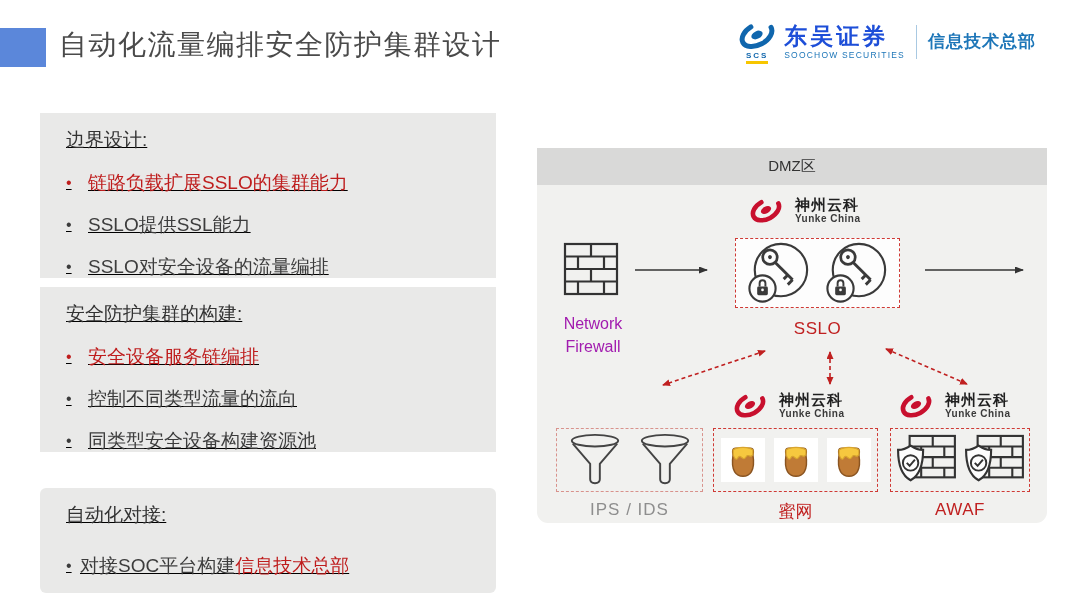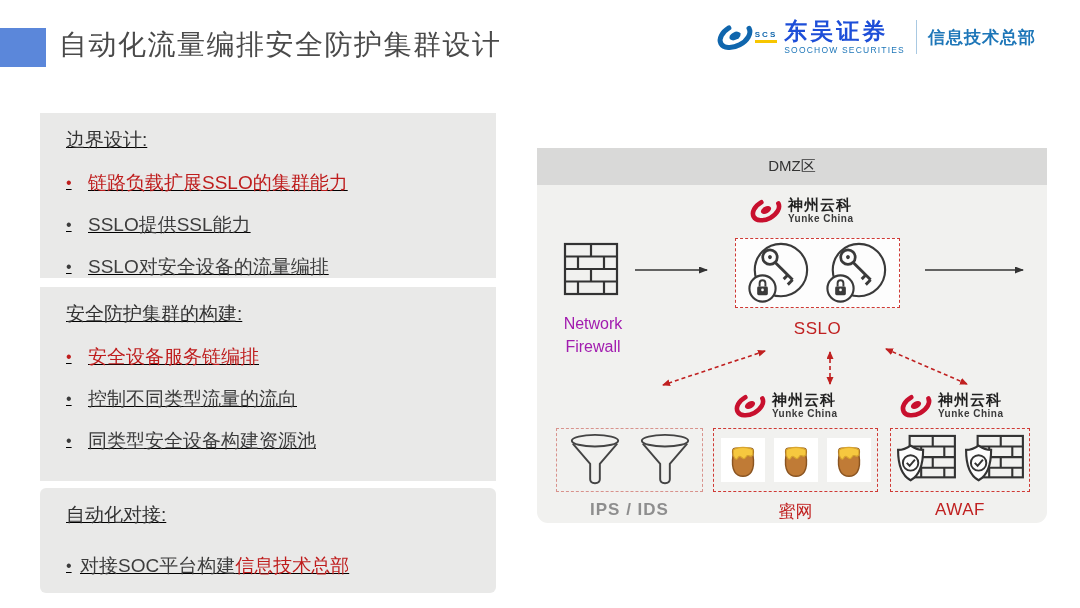--- a/index.html
+++ b/index.html
@@ -4,59 +4,59 @@
 <style>
   html,body{margin:0;padding:0;}
   body{
     width:1080px;height:608px;position:relative;background:#ffffff;
     font-family:"Liberation Sans","DejaVu Sans",sans-serif;overflow:hidden;
   }
   
   .accent-bar{position:absolute;left:0;top:28px;width:46px;height:39px;background:#5b87da;}
   .slide-title{position:absolute;left:59px;top:26px;font-size:28px;font-weight:500;color:#4a4a4a;letter-spacing:1.5px;}
   .brand{position:absolute;right:44px;top:20px;display:flex;align-items:center;}
-  .brand-mark{display:flex;align-items:center;margin-right:7px;justify-content:space-between;}
+  .brand-mark{display:flex;flex-direction:column;align-items:center;margin-right:7px;justify-content:space-between;}
   .brand-abbr{font-size:8px;font-weight:bold;color:#1066ad;letter-spacing:2px;border-bottom:3px solid #f7c600;line-height:1.1;}
   .brand-names{display:flex;flex-direction:column;line-height:1;}
   .brand-cn{font-size:23px;font-weight:bold;color:#1d4ed8;letter-spacing:3px;}
   .brand-en{font-size:8.5px;color:#1d76b8;letter-spacing:1.2px;margin-top:3px;}
   .brand-divider{width:1px;height:34px;background:#a9c9e2;margin:0 11px;}
   .brand-dept{font-size:17px;font-weight:600;color:#1d76b8;letter-spacing:1px;}
   
   .panel{position:absolute;left:40px;width:456px;background:#e9e9e8;box-sizing:border-box;padding:14px 18px 0 26px;text-decoration:underline;}
   .panel-1{top:113px;height:165px;}
-  .panel-2{top:287px;height:194px;}
+  .panel-2{top:287px;height:165px;}
   .panel-3{top:488px;height:105px;border-radius:6px;}
   .panel-heading{font-size:19px;color:#333;line-height:26px;}
   .bullet-row{display:flex;align-items:flex-start;font-size:19px;color:#3c3c3c;line-height:24px;margin-top:18px;}
   .bullet-row .marker{width:22px;flex:0 0 22px;font-size:16px;}
   .panel-3 .bullet-row{margin-top:26px;}
   .panel-3 .marker{width:14px;flex:0 0 14px;}
   .red{color:#bf1d1d;}
   
   .diagram{position:absolute;left:537px;top:148px;width:510px;height:375px;background:#f1f1ef;border-radius:11px;}
   .dmz-bar{position:absolute;left:0;top:0;width:510px;height:37px;background:#d9d9d8;display:flex;align-items:center;justify-content:center;font-size:15px;color:#333;}
   .fw-icon{position:absolute;left:26px;top:94px;}
   .fw-label{position:absolute;left:4px;top:164px;width:104px;text-align:center;font-size:16px;color:#a21caf;line-height:23px;}
   .sslo-box{position:absolute;left:198px;top:90px;width:165px;height:70px;background:#fdfdfd;border:1px dashed #cf3a35;box-sizing:border-box;display:flex;align-items:center;justify-content:center;gap:14px;}
   .sslo-label{position:absolute;left:198px;top:171px;width:165px;text-align:center;font-size:17px;color:#c02020;letter-spacing:0.5px;}
-  .yunke{position:absolute;display:flex;align-items:center;gap:5px;}
+  .yunke{position:absolute;display:flex;align-items:center;gap:12px;}
   .yunke-top{left:212px;top:46px;}
   .yunke-mid{left:196px;top:241px;}
   .yunke-right{left:362px;top:241px;}
   .yunke-names{display:flex;flex-direction:column;line-height:1;}
   .yunke-cn{font-size:15px;font-weight:bold;color:#1f1f1f;letter-spacing:1px;}
   .yunke-en{font-size:10px;font-weight:bold;color:#3a3a3a;margin-top:2px;letter-spacing:0.5px;}
   .node-box{position:absolute;top:280px;height:64px;box-sizing:border-box;display:flex;align-items:center;justify-content:center;}
   .ips-box{left:19px;width:147px;border:1px dashed #d8928c;gap:16px;}
   .mi-box{left:176px;width:165px;border:1px dashed #cf3a35;gap:9px;}
   .awaf-box{left:353px;width:140px;border:1px dashed #cf3a35;gap:6px;}
   .pot-tile{width:44px;height:44px;background:#ffffff;display:flex;align-items:center;justify-content:center;}
   .node-label{position:absolute;top:352px;text-align:center;font-size:17px;}
-  .ips-label{left:19px;width:147px;color:#8e8e8e;letter-spacing:1px;font-weight:bold;}
+  .ips-label{left:19px;width:147px;color:#8e8e8e;letter-spacing:1px;}
   .mi-label{left:176px;width:165px;color:#c02020;}
   .awaf-label{left:353px;width:140px;color:#c02020;letter-spacing:0.5px;}
   .arrow-layer{position:absolute;left:0;top:0;}
   svg{display:block;}
 </style>
 </head>
 <body>
 
 <div class="accent-bar"></div>
 <div class="slide-title">自动化流量编排安全防护集群设计</div>

